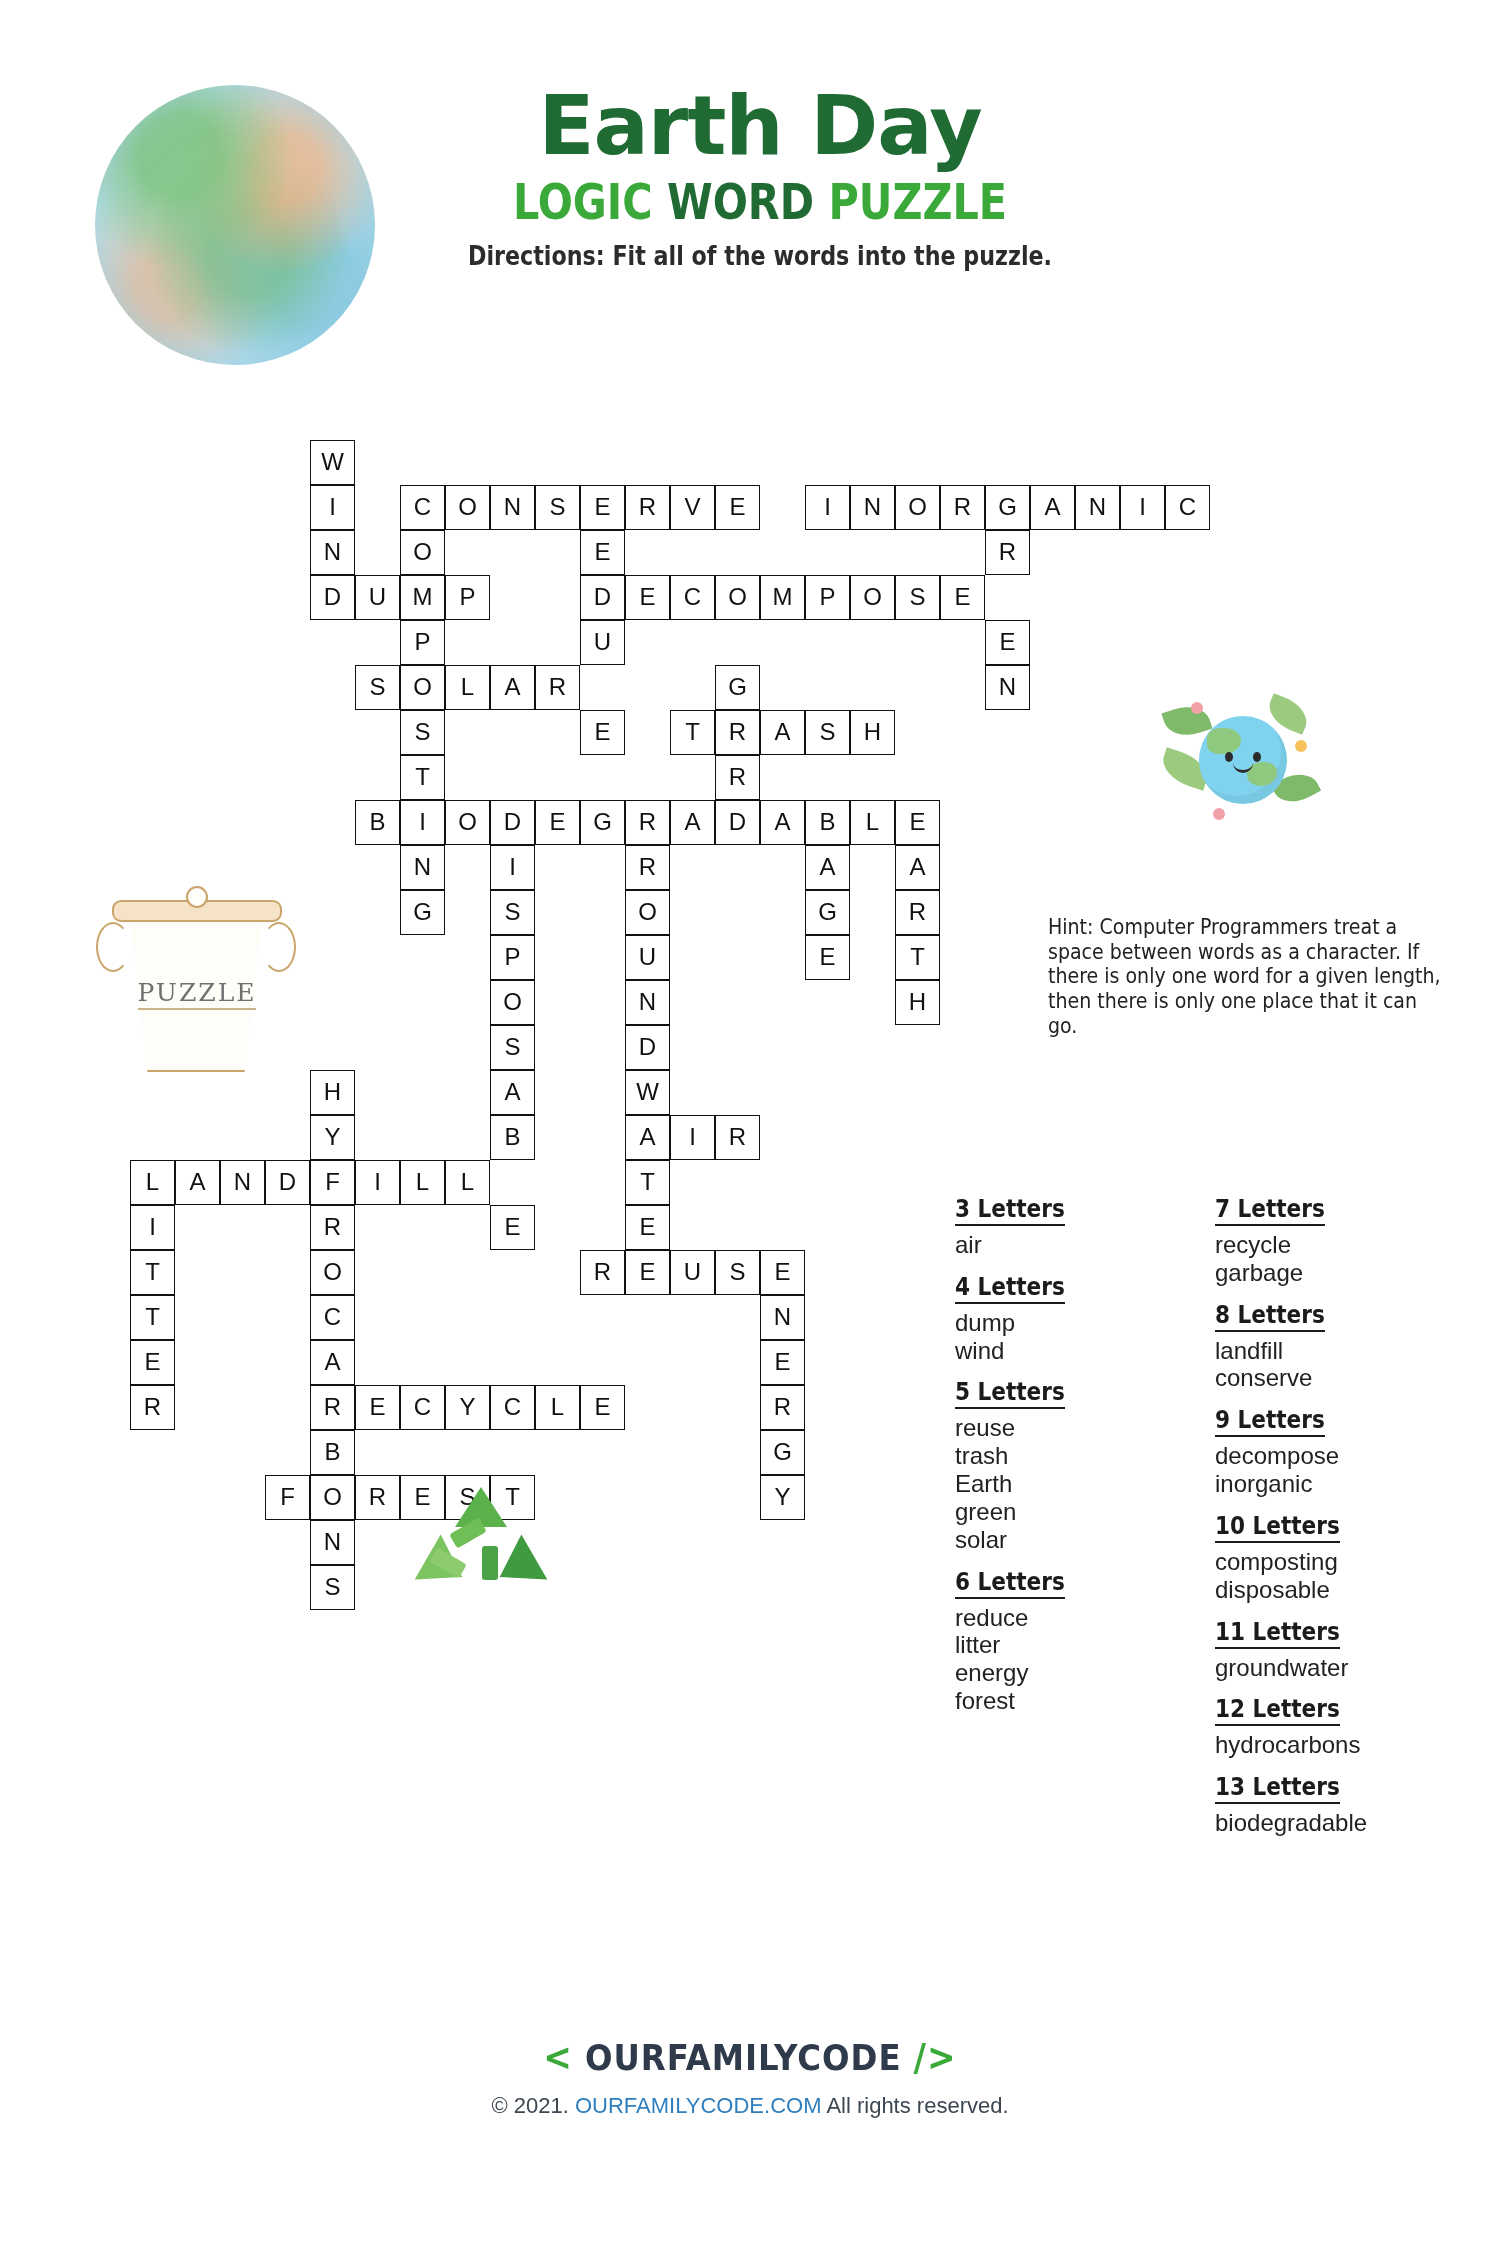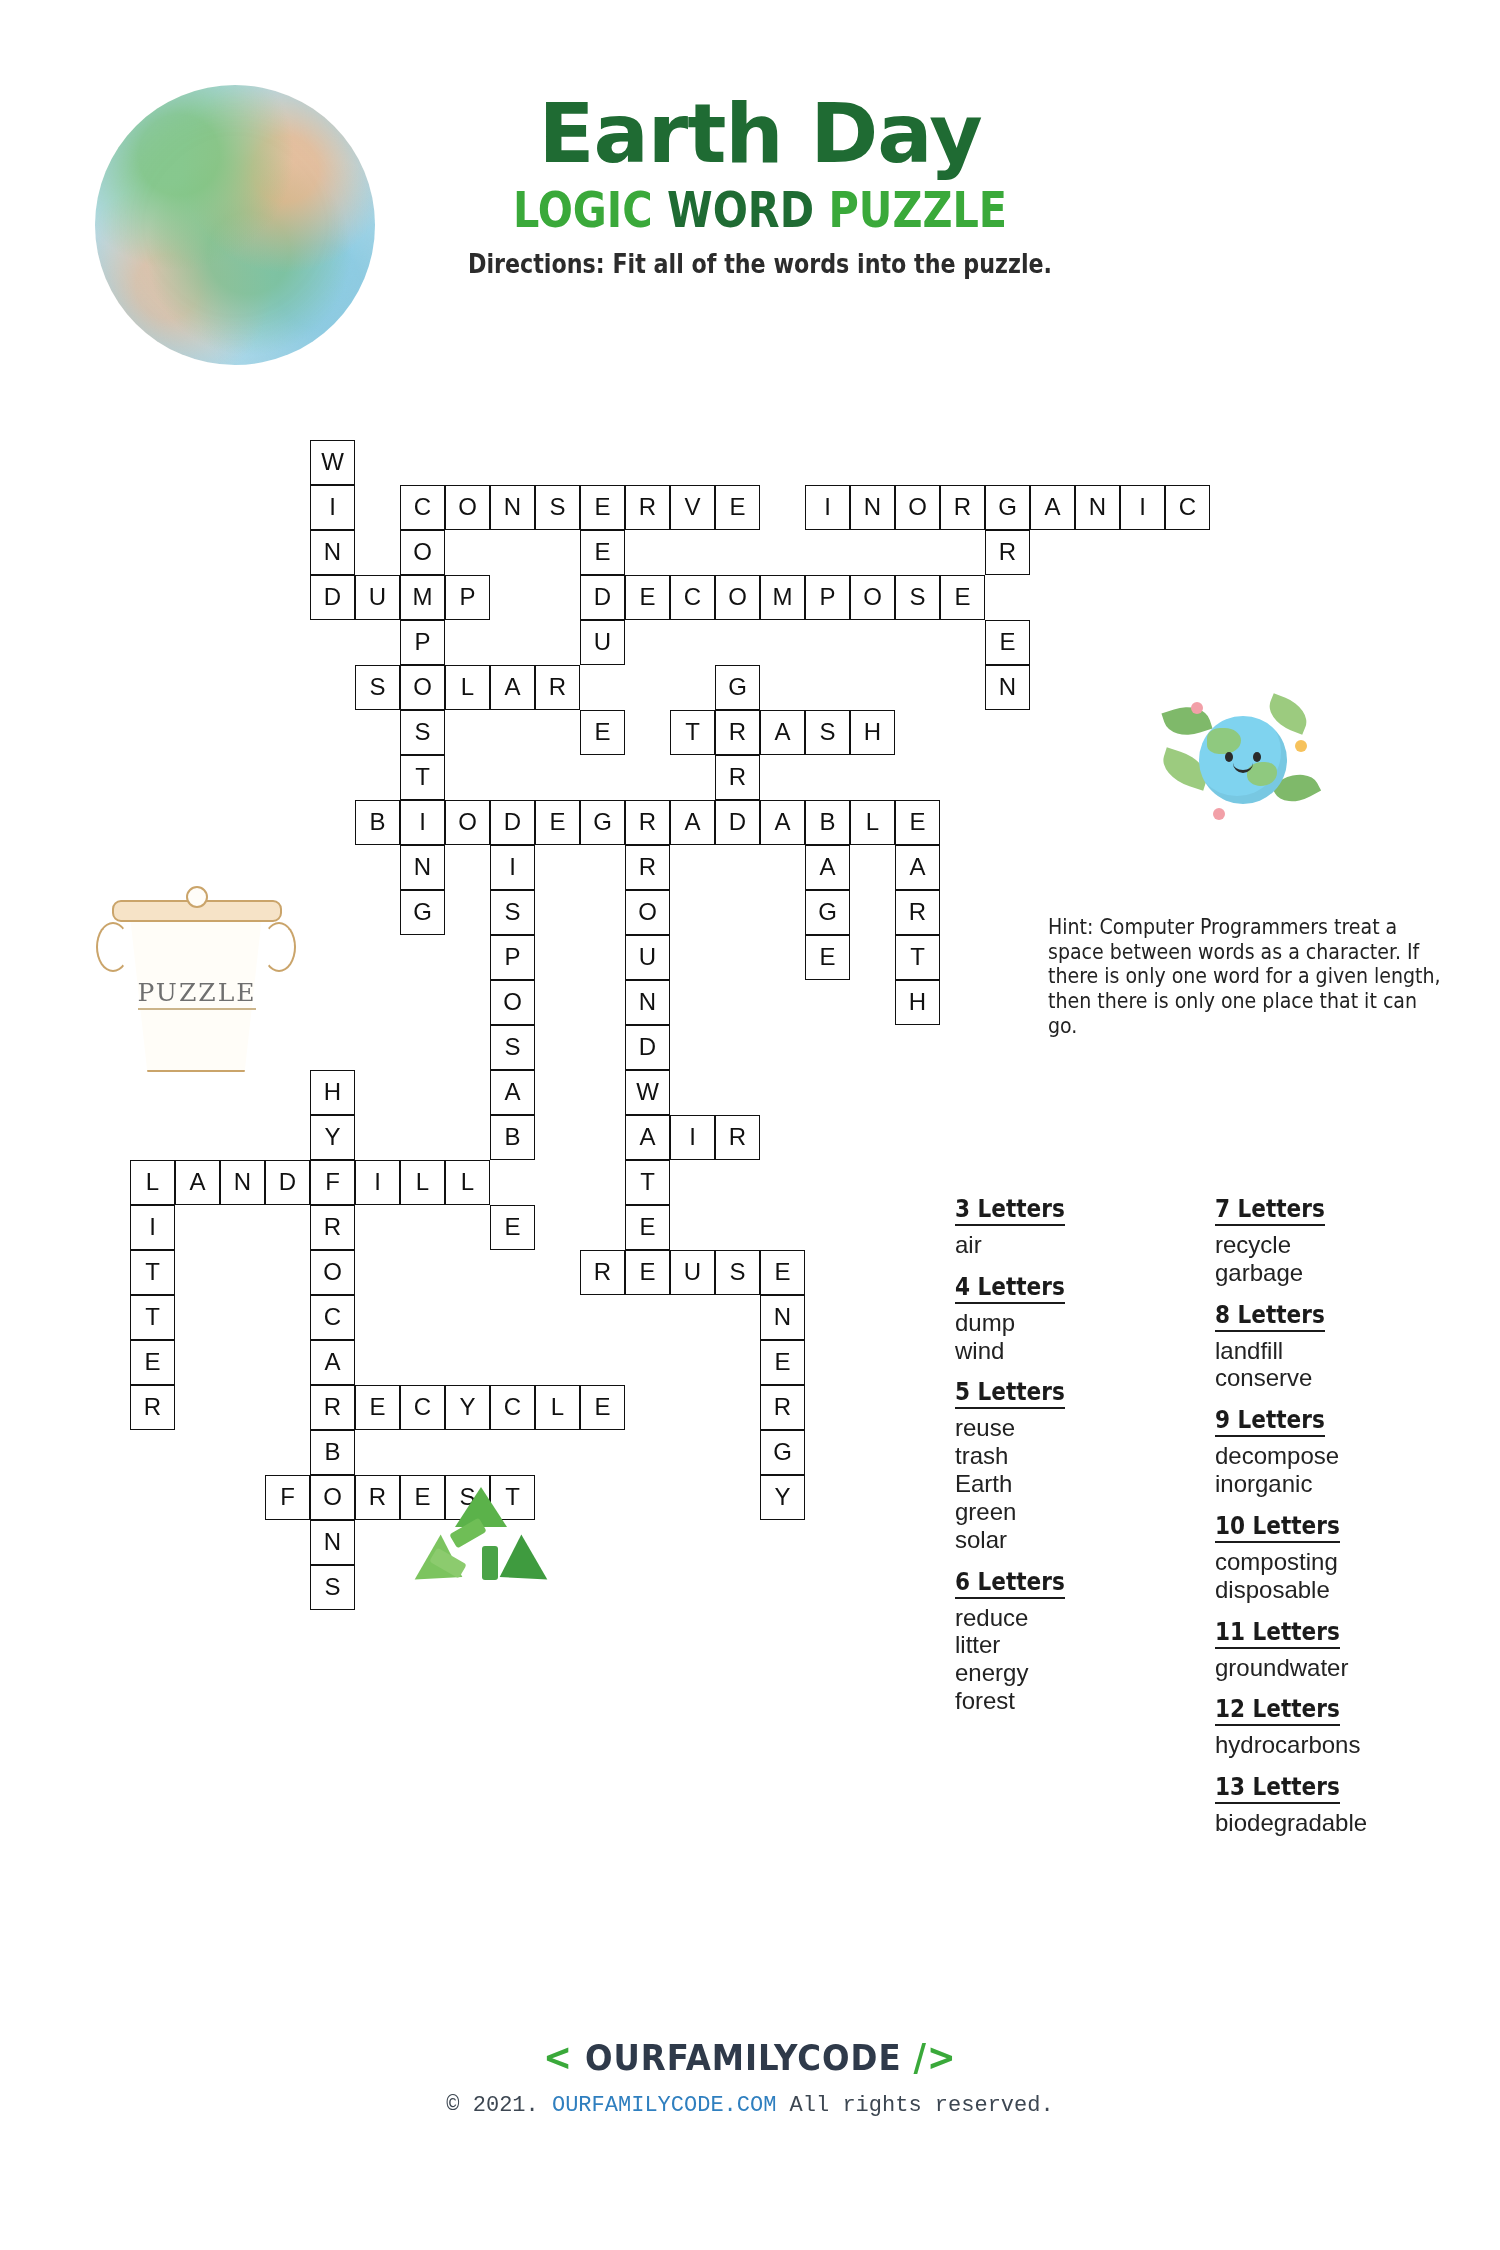--- a/index.html
+++ b/index.html
@@ -35,21 +35,21 @@
       radial-gradient(circle at 68% 30%, rgba(244,176,124,0.7) 0 12%, rgba(255,255,255,0) 38%),
       radial-gradient(circle at 55% 60%, rgba(120,190,140,0.75) 0 18%, rgba(255,255,255,0) 45%),
       radial-gradient(circle at 26% 72%, rgba(240,170,120,0.55) 0 11%, rgba(255,255,255,0) 36%),
       radial-gradient(circle at 80% 72%, rgba(130,200,225,0.8) 0 14%, rgba(255,255,255,0) 42%),
       radial-gradient(circle at 45% 40%, #bfe3ef 0 55%, #a9d8ea 100%);
     box-shadow: inset 0 0 40px rgba(150,200,220,0.5);
   }
   #title-block {
     position: absolute;
     left: 400px;
-    top: 95px;
+    top: 87px;
     width: 720px;
     text-align: center;
   }
   #main-title {
     font-family: "DejaVu Sans", sans-serif;
     font-weight: bold;
     font-size: 82px;
     letter-spacing: -1px;
     color: #1f6b33;
     line-height: 0.95;
@@ -282,21 +282,21 @@
     font-size: 36px;
     letter-spacing: 1px;
     color: #2f3a4a;
     display: inline-flex;
     align-items: center;
     gap: 12px;
   }
   #brand .chev { color: #3aa93a; font-weight: bold; font-size: 38px; }
   #copyright {
     margin-top: 14px;
-    font-family: Liberation Mono, monospace;
+    font-family: Liberation Sans, sans-serif;
     font-size: 22px;
     color: #3d4752;
   }
   #copyright .site { color: #2f7fbf; }
 </style>
 </head>
 <body>
 
 <div id="header">
   <div id="earth-photo"></div>

